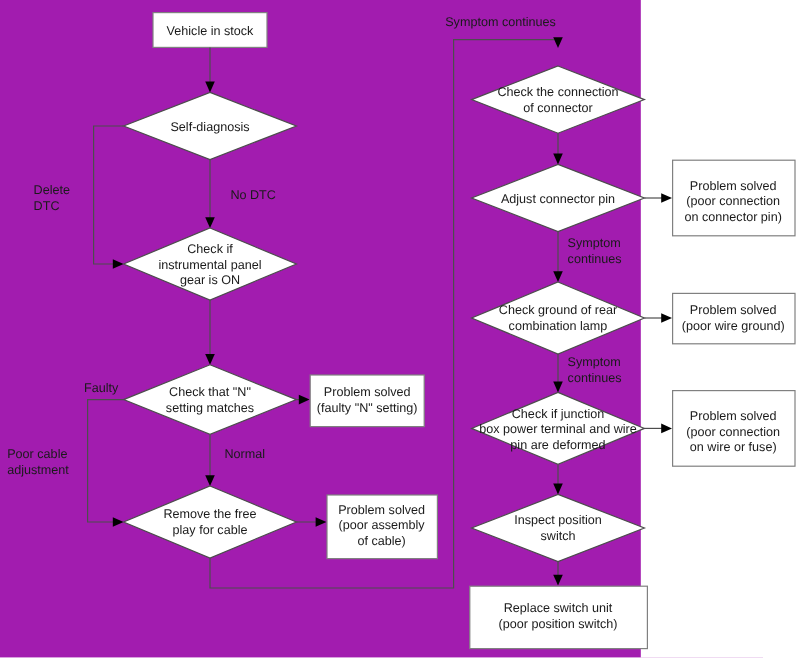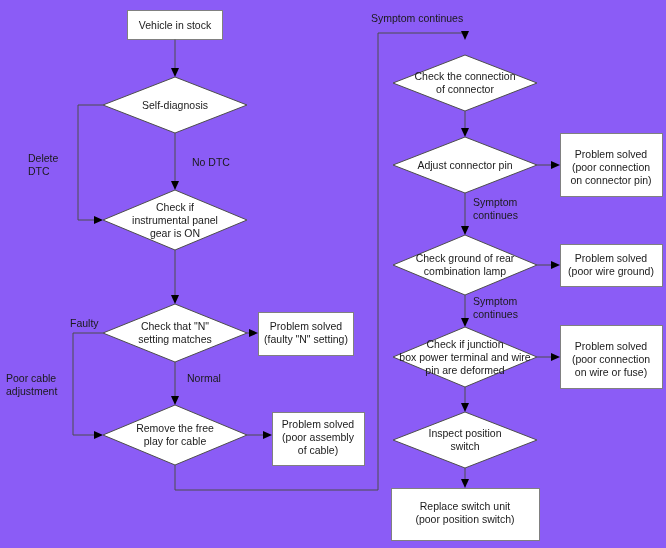--- a/index.html
+++ b/index.html
@@ -8,23 +8,23 @@
     background: #ffffff;
   }
   body {
     width: 666px;
     height: 548px;
     font-family: "Liberation Sans", sans-serif;
     overflow: hidden;
   }
   #flowchart-root {
     position: relative;
-    width: 666px;
+    width: 534px;
     height: 548px;
-    background: #8b5cf6;
+    background: #a21caf;
   }
   svg#diagram {
     display: block;
     width: 666px;
     height: 548px;
   }
   .node-shape {
     fill: #ffffff;
     stroke: #4d4d4d;
     stroke-width: 1;

